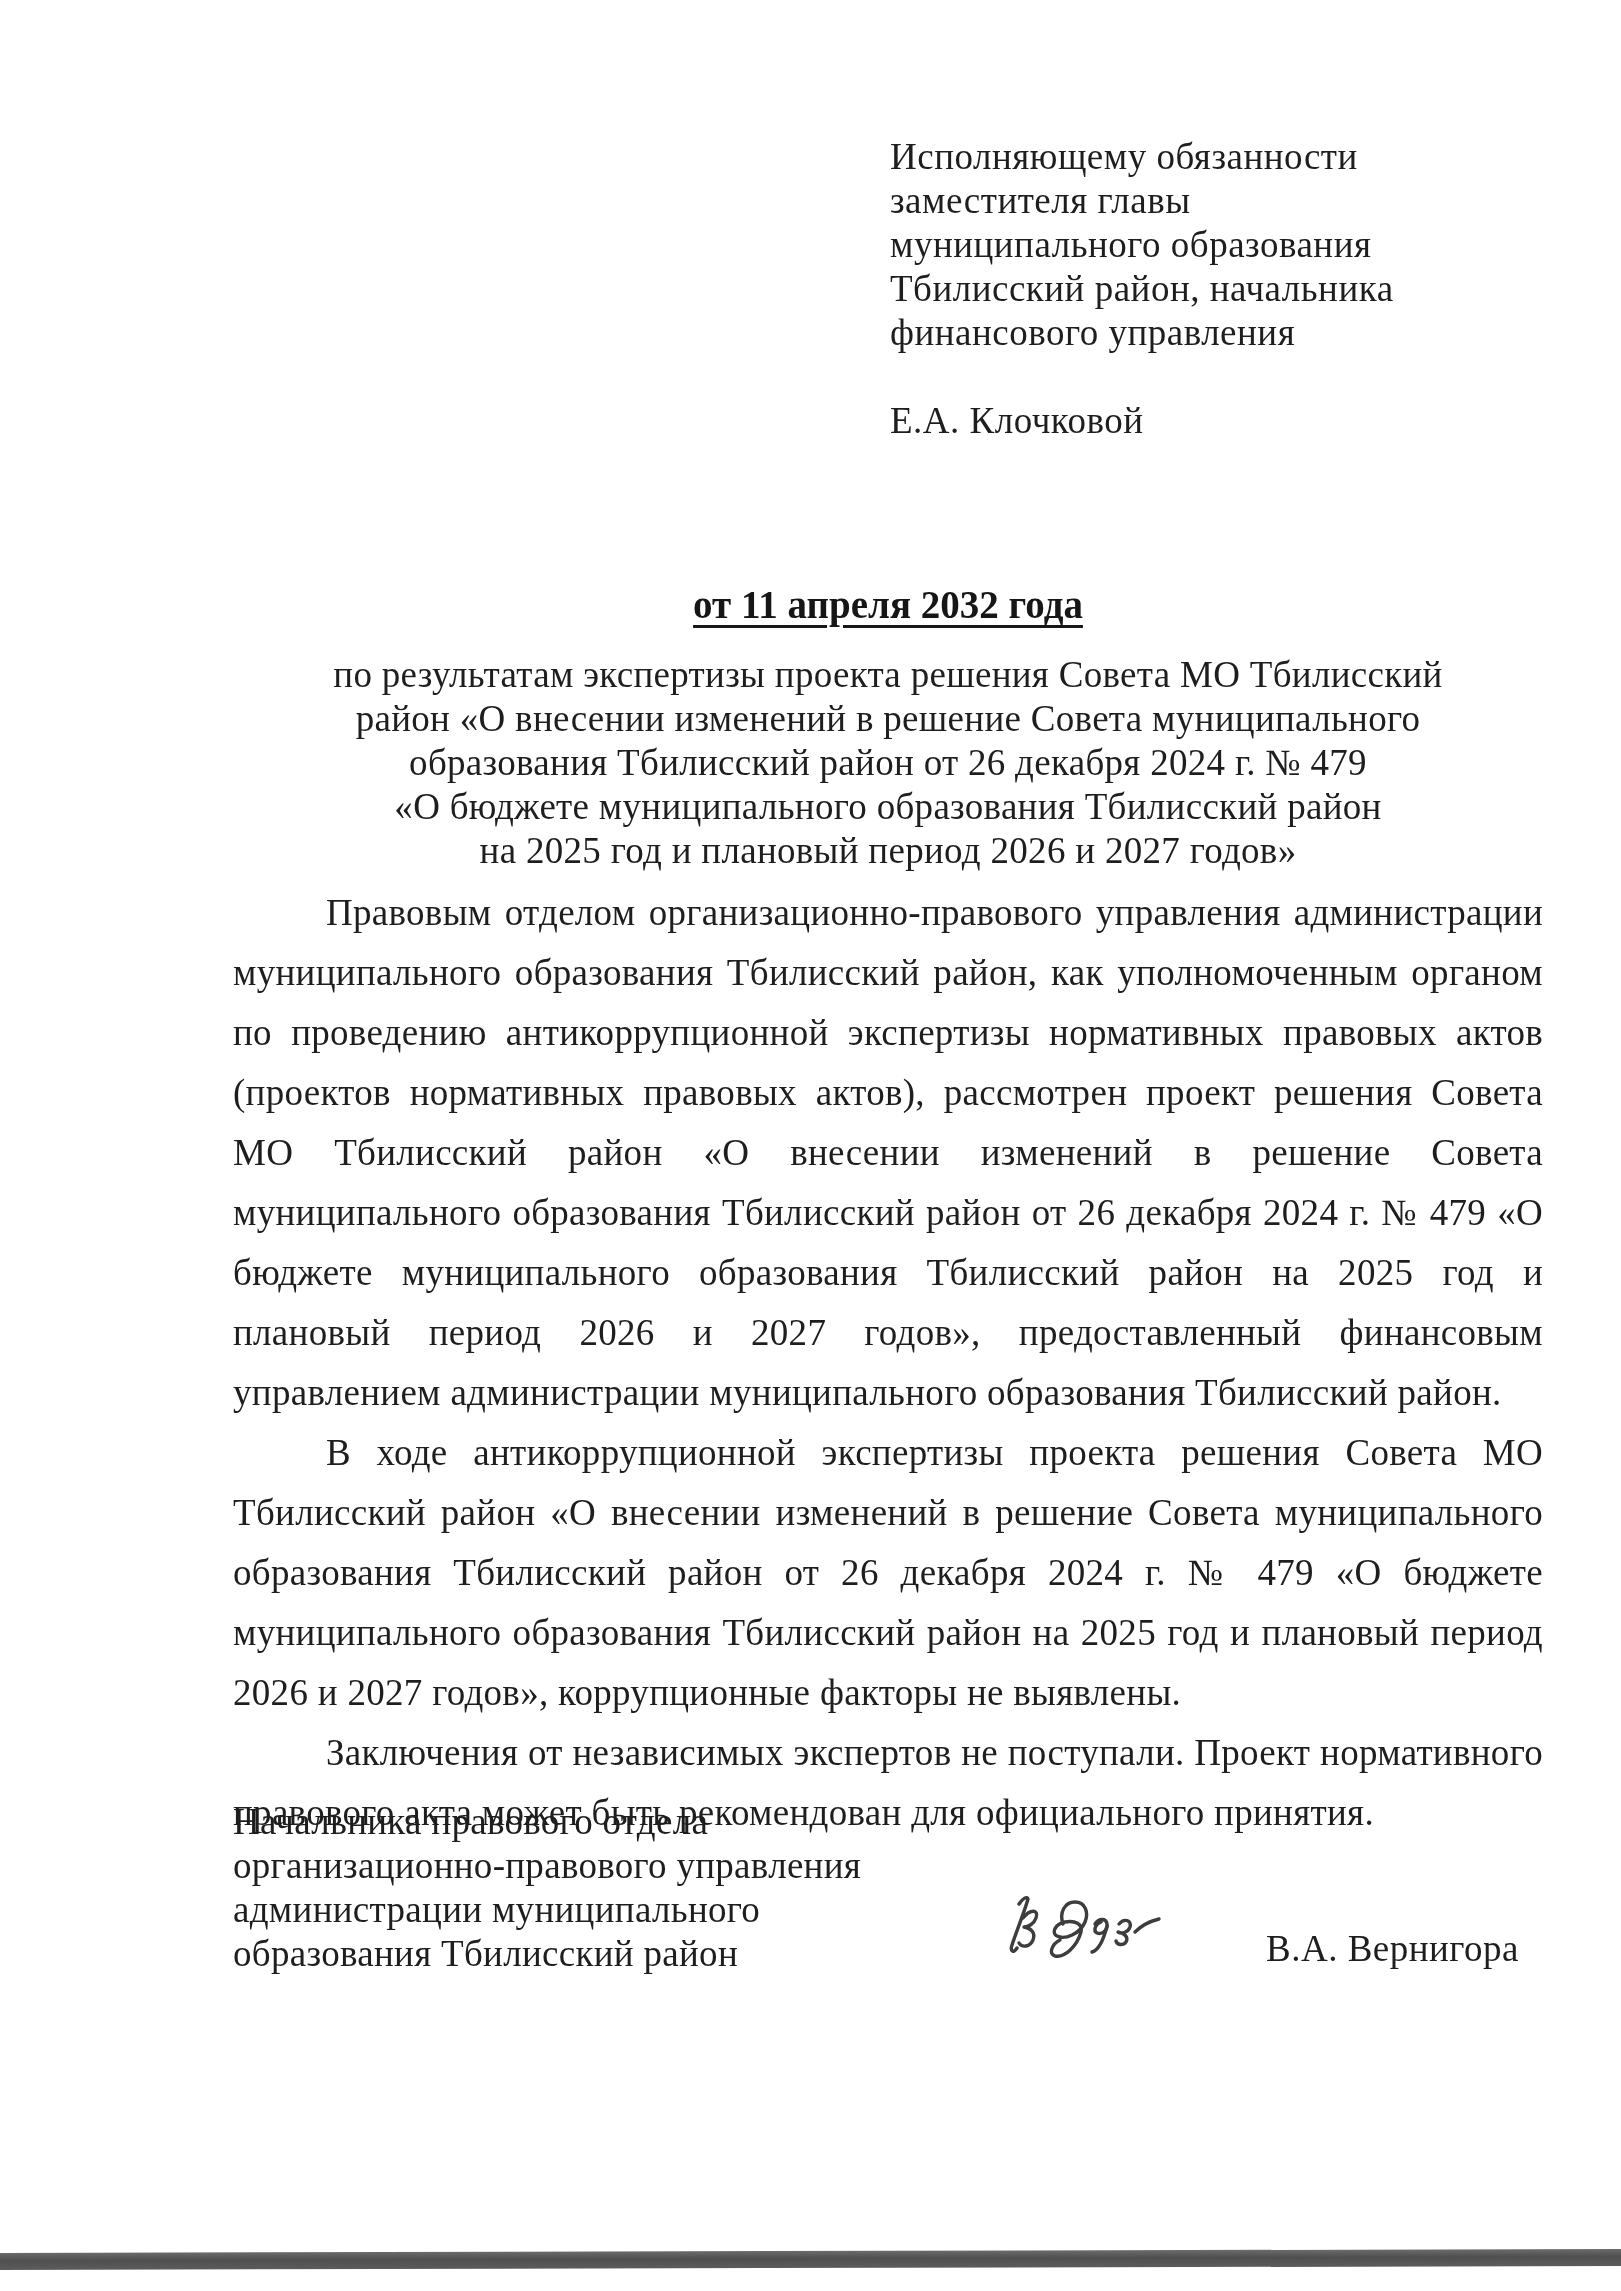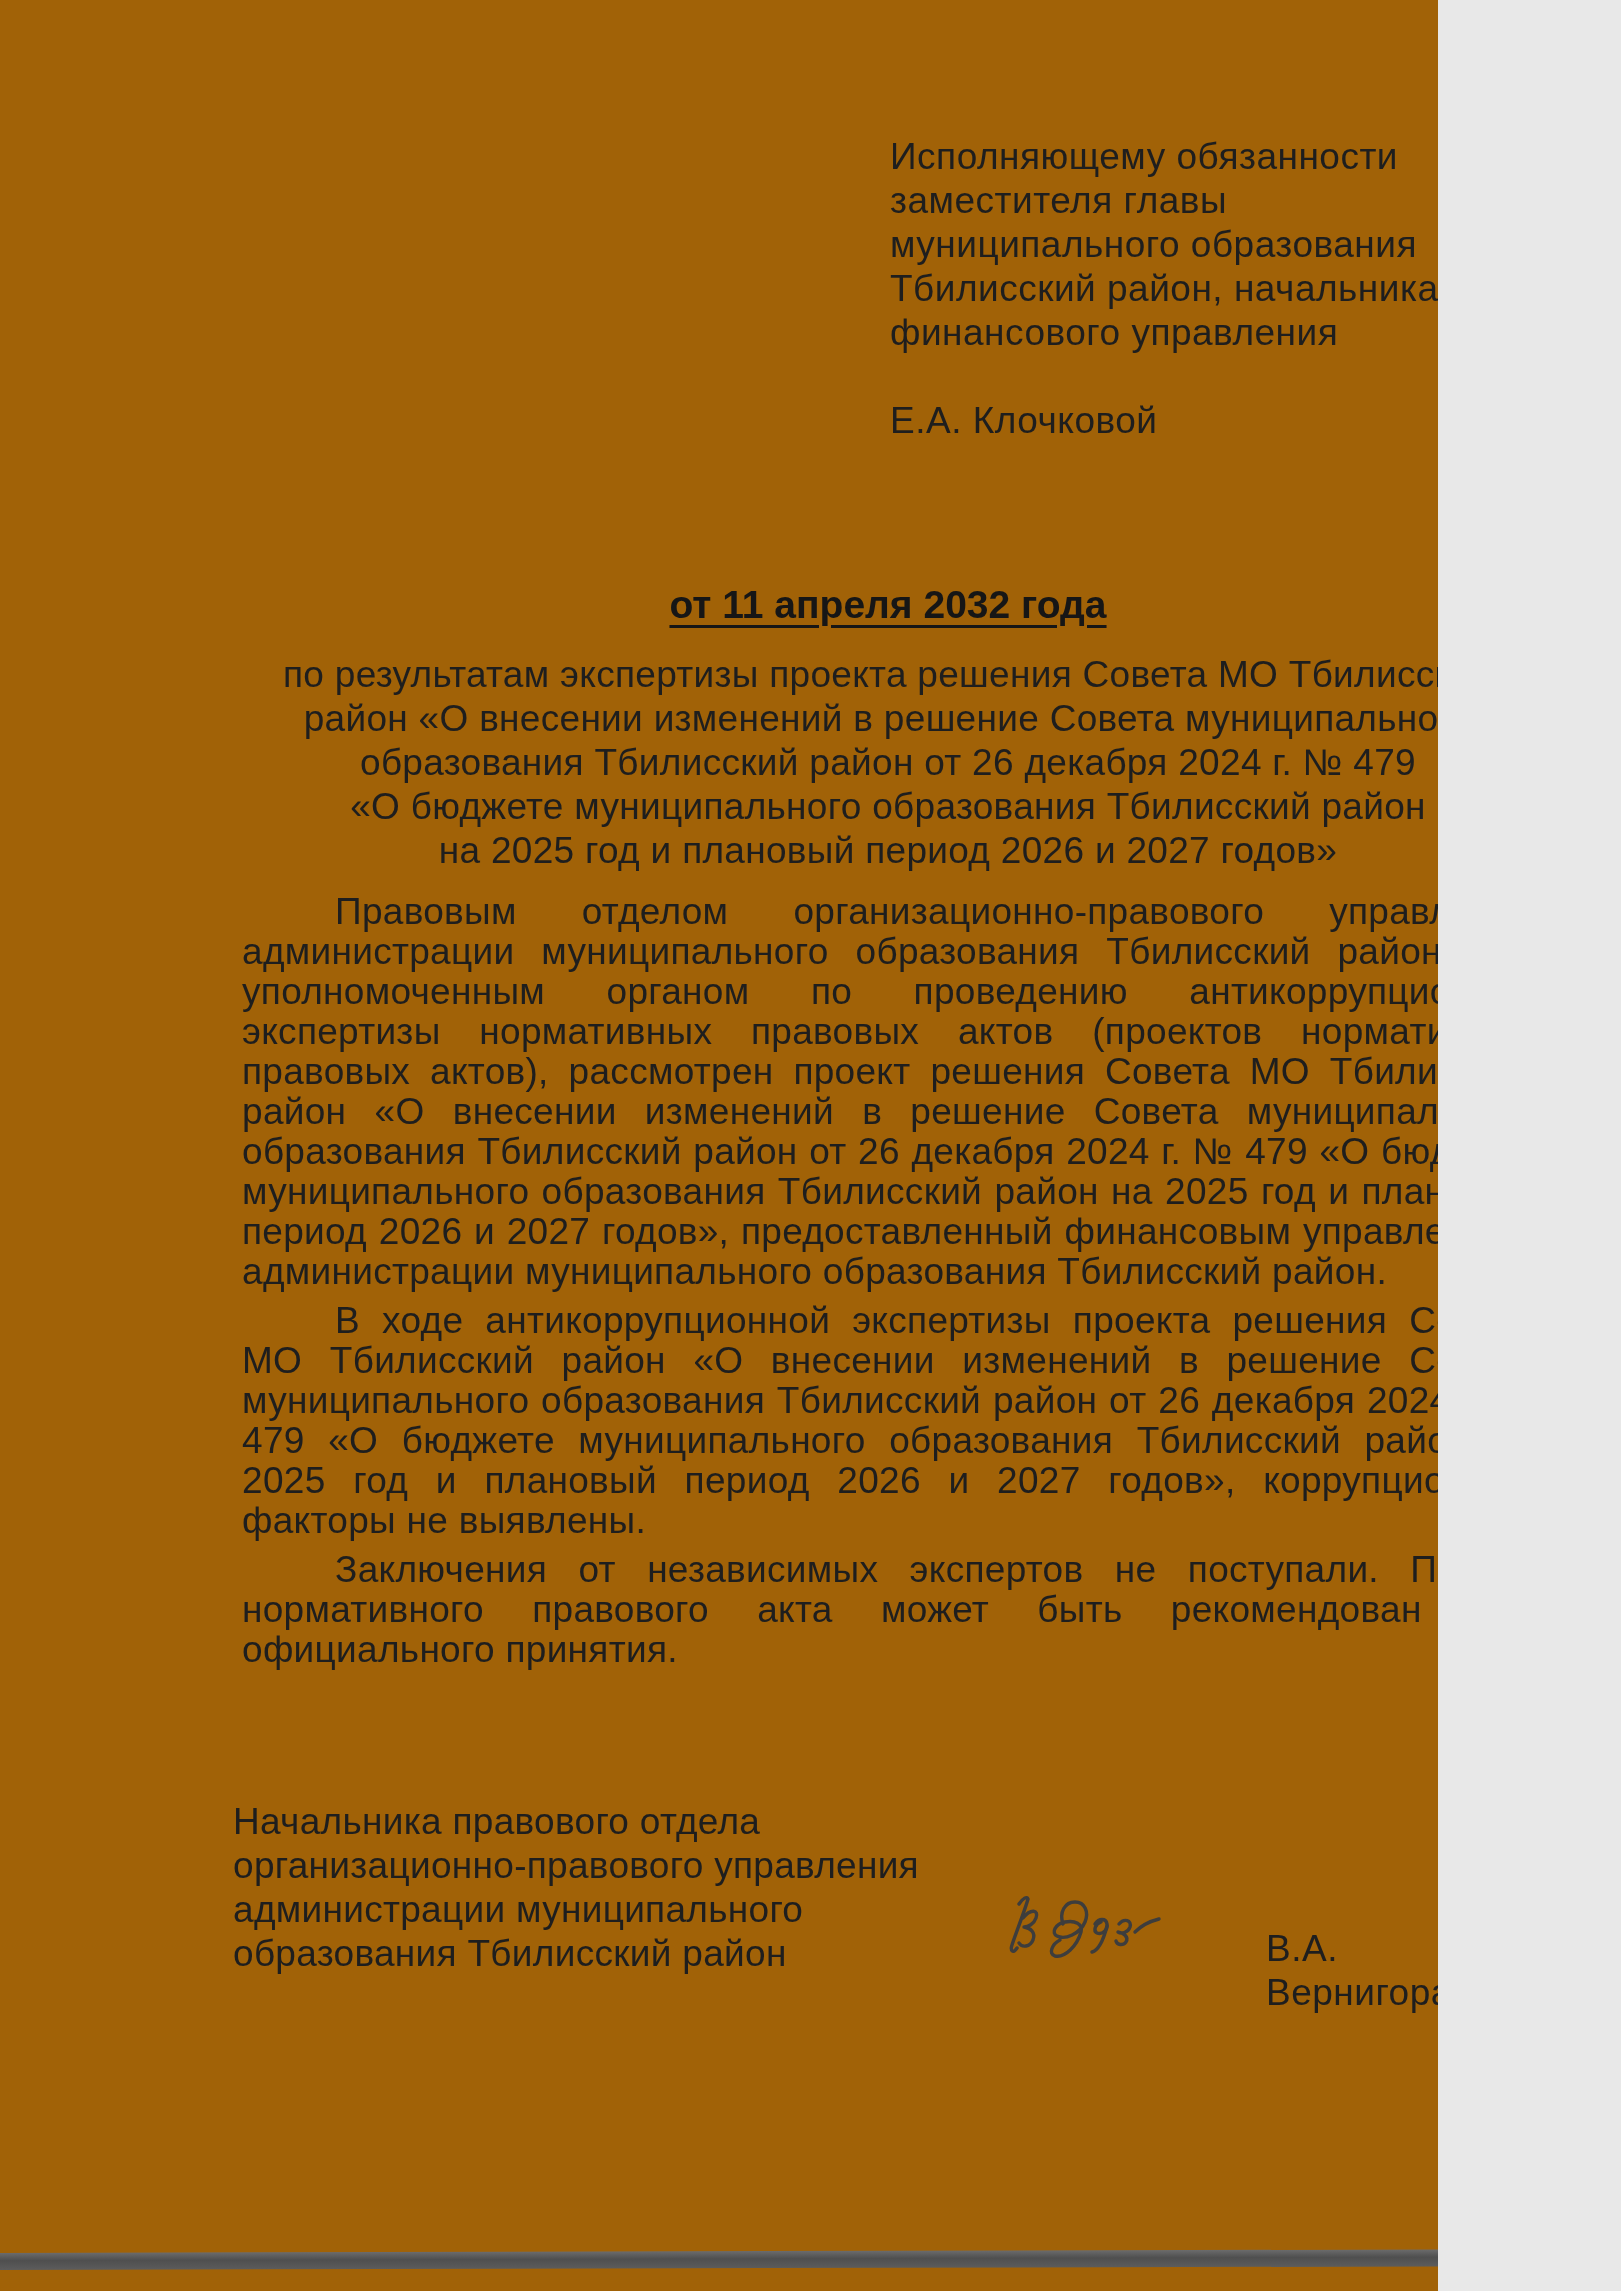--- a/index.html
+++ b/index.html
@@ -2,25 +2,25 @@
 <html><head>
 <meta charset="utf-8">
 <style>
   html, body {
     margin: 0;
     padding: 0;
     background: #e8e8e8;
   }
   .page {
     position: relative;
-    width: 1438px;
+    width: 1621px;
     height: 2292px;
-    background: #a16207;
+    background: #ffffff;
     overflow: hidden;
-    font-family: Liberation Sans, sans-serif;
+    font-family: Liberation Serif, serif;
     color: #1e1e1e;
   }
   
   .addressee {
     position: absolute;
     left: 890px;
     top: 135px;
     width: 549px;
     font-size: 37px;
     line-height: 44px;
@@ -69,23 +69,23 @@
     letter-spacing: 0.3px;
   }
   
   .body-text {
     position: absolute;
     left: 233px;
     top: 883px;
     width: 1310px;
   }
   .body-text p {
-    margin: 9px;
+    margin: 0;
     font-size: 37px;
-    line-height: 40px;
+    line-height: 60px;
     text-align: justify;
     text-indent: 93px;
     letter-spacing: 0.3px;
   }
   
   .sig-block {
     position: absolute;
     left: 233px;
     top: 1800px;
     width: 686px;

